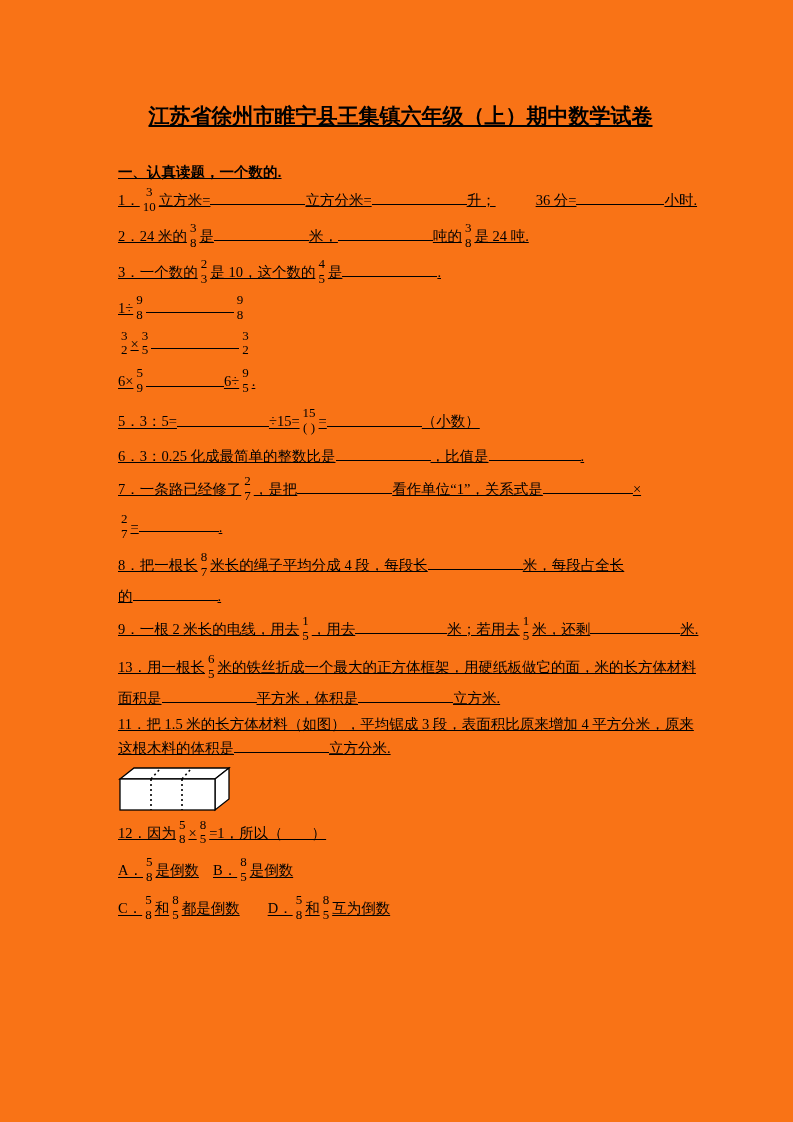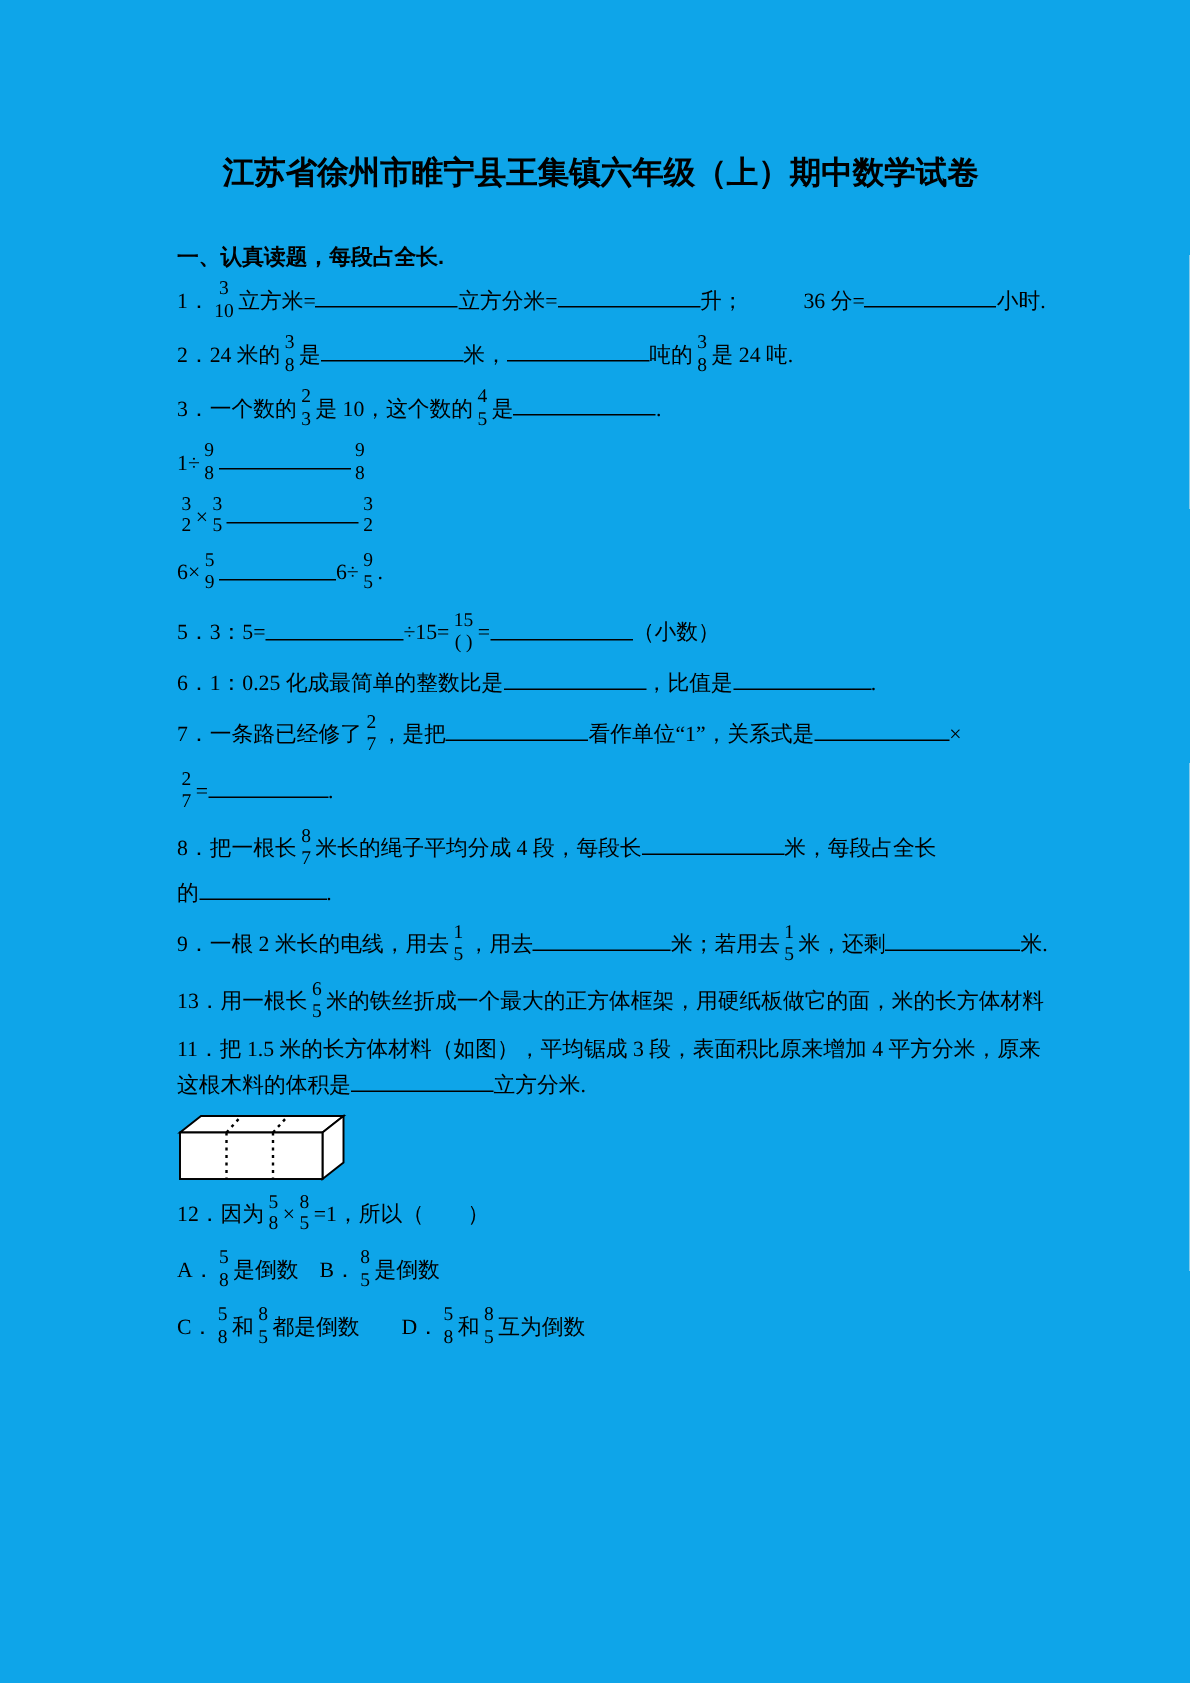--- a/index.html
+++ b/index.html
@@ -1,27 +1,28 @@
 <!DOCTYPE html>
 <html><head>
 <meta charset="utf-8">
 <style>
   html, body { margin: 0; padding: 0; background: #e8e8e8; }
   .page {
     width: 793px;
     height: 1122px;
     margin: 0 auto;
-    background: #0ea5e9;
+    background: #f97316;
     color: #000000;
     font-family: "Liberation Serif", serif;
     font-size: 14.5px;
     box-sizing: border-box;
     padding: 103px 110px 0 118px;
     overflow: hidden;
     position: relative;
+    text-decoration: underline;
   }
   .title {
     font-family: "Liberation Sans", sans-serif;
     font-weight: bold;
     font-size: 21px;
     line-height: 26px;
     text-align: center;
     margin: 0;
     white-space: nowrap;
   }
@@ -82,36 +83,37 @@
 
   .figure-wrap { margin-top: 8px; height: 46px; }
 </style>
 </head>
 <body>
 
 <div class="page" data-name="exam-document-page">
 
   <h1 class="title" data-name="exam-title">江苏省徐州市睢宁县王集镇六年级（上）期中数学试卷</h1>
 
-  <div class="sec" data-name="section-1-heading">一、认真读题，每段占全长.</div>
+  <div class="sec" data-name="section-1-heading">一、认真读题，一个数的.</div>
 
   <div class="line" data-line="q1" data-name="question-1"><span class="t" data-name="text-run">1．</span><span class="frac" data-name="fraction"><span class="num" data-name="fraction-numerator">3</span><span class="den" data-name="fraction-denominator">10</span></span><span class="t" data-name="text-run">立方米=</span><span class="blank" data-name="answer-blank" style="width: 95px;"></span><span class="t" data-name="text-run">立方分米=</span><span class="blank" data-name="answer-blank" style="width: 95px;"></span><span class="t" data-name="text-run">升；</span><span class="gap" data-name="spacer" style="width: 40px;"></span><span class="t" data-name="text-run">36 分=</span><span class="blank" data-name="answer-blank" style="width: 88px;"></span><span class="t" data-name="text-run">小时.</span></div>
   <div class="line" data-line="q2" data-name="question-2"><span class="t" data-name="text-run">2．24 米的</span><span class="frac" data-name="fraction"><span class="num" data-name="fraction-numerator">3</span><span class="den" data-name="fraction-denominator">8</span></span><span class="t" data-name="text-run">是</span><span class="blank" data-name="answer-blank" style="width: 95px;"></span><span class="t" data-name="text-run">米，</span><span class="blank" data-name="answer-blank" style="width: 95px;"></span><span class="t" data-name="text-run">吨的</span><span class="frac" data-name="fraction"><span class="num" data-name="fraction-numerator">3</span><span class="den" data-name="fraction-denominator">8</span></span><span class="t" data-name="text-run">是 24 吨.</span></div>
   <div class="line" data-line="q3" data-name="question-3"><span class="t" data-name="text-run">3．一个数的</span><span class="frac" data-name="fraction"><span class="num" data-name="fraction-numerator">2</span><span class="den" data-name="fraction-denominator">3</span></span><span class="t" data-name="text-run">是 10，这个数的</span><span class="frac" data-name="fraction"><span class="num" data-name="fraction-numerator">4</span><span class="den" data-name="fraction-denominator">5</span></span><span class="t" data-name="text-run">是</span><span class="blank" data-name="answer-blank" style="width: 95px;"></span><span class="t" data-name="text-run">.</span></div>
   <div class="line" data-line="q4a" data-name="question-4-comparison-1"><span class="t" data-name="text-run">1÷</span><span class="frac" data-name="fraction"><span class="num" data-name="fraction-numerator">9</span><span class="den" data-name="fraction-denominator">8</span></span><span class="blank" data-name="answer-blank" style="width: 88px;"></span><span class="frac" data-name="fraction"><span class="num" data-name="fraction-numerator">9</span><span class="den" data-name="fraction-denominator">8</span></span></div>
   <div class="line" data-line="q4b" data-name="question-4-comparison-2"><span class="frac" data-name="fraction"><span class="num" data-name="fraction-numerator">3</span><span class="den" data-name="fraction-denominator">2</span></span><span class="t" data-name="text-run">×</span><span class="frac" data-name="fraction"><span class="num" data-name="fraction-numerator">3</span><span class="den" data-name="fraction-denominator">5</span></span><span class="blank" data-name="answer-blank" style="width: 88px;"></span><span class="frac" data-name="fraction"><span class="num" data-name="fraction-numerator">3</span><span class="den" data-name="fraction-denominator">2</span></span></div>
   <div class="line" data-line="q4c" data-name="question-4-comparison-3"><span class="t" data-name="text-run">6×</span><span class="frac" data-name="fraction"><span class="num" data-name="fraction-numerator">5</span><span class="den" data-name="fraction-denominator">9</span></span><span class="blank" data-name="answer-blank" style="width: 78px;"></span><span class="t" data-name="text-run">6÷</span><span class="frac" data-name="fraction"><span class="num" data-name="fraction-numerator">9</span><span class="den" data-name="fraction-denominator">5</span></span><span class="t" data-name="text-run">.</span></div>
   <div class="line" data-line="q5" data-name="question-5"><span class="t" data-name="text-run">5．3：5=</span><span class="blank" data-name="answer-blank" style="width: 92px;"></span><span class="t" data-name="text-run">÷15=</span><span class="frac" data-name="fraction"><span class="num" data-name="fraction-numerator">15</span><span class="den" data-name="fraction-denominator">( )</span></span><span class="t" data-name="text-run">=</span><span class="blank" data-name="answer-blank" style="width: 95px;"></span><span class="t" data-name="text-run">（小数）</span></div>
-  <div class="line" data-line="q6" data-name="question-6"><span class="t" data-name="text-run">6．1：0.25 化成最简单的整数比是</span><span class="blank" data-name="answer-blank" style="width: 95px;"></span><span class="t" data-name="text-run">，比值是</span><span class="blank" data-name="answer-blank" style="width: 92px;"></span><span class="t" data-name="text-run">.</span></div>
+  <div class="line" data-line="q6" data-name="question-6"><span class="t" data-name="text-run">6．3：0.25 化成最简单的整数比是</span><span class="blank" data-name="answer-blank" style="width: 95px;"></span><span class="t" data-name="text-run">，比值是</span><span class="blank" data-name="answer-blank" style="width: 92px;"></span><span class="t" data-name="text-run">.</span></div>
   <div class="line" data-line="q7" data-name="question-7"><span class="t" data-name="text-run">7．一条路已经修了</span><span class="frac" data-name="fraction"><span class="num" data-name="fraction-numerator">2</span><span class="den" data-name="fraction-denominator">7</span></span><span class="t" data-name="text-run">，是把</span><span class="blank" data-name="answer-blank" style="width: 95px;"></span><span class="t" data-name="text-run">看作单位“1”，关系式是</span><span class="blank" data-name="answer-blank" style="width: 90px;"></span><span class="t" data-name="text-run">×</span></div>
   <div class="line" data-line="q7b" data-name="question-7-continued"><span class="frac" data-name="fraction"><span class="num" data-name="fraction-numerator">2</span><span class="den" data-name="fraction-denominator">7</span></span><span class="t" data-name="text-run">=</span><span class="blank" data-name="answer-blank" style="width: 80px;"></span><span class="t" data-name="text-run">.</span></div>
   <div class="line" data-line="q8" data-name="question-8"><span class="t" data-name="text-run">8．把一根长</span><span class="frac" data-name="fraction"><span class="num" data-name="fraction-numerator">8</span><span class="den" data-name="fraction-denominator">7</span></span><span class="t" data-name="text-run">米长的绳子平均分成 4 段，每段长</span><span class="blank" data-name="answer-blank" style="width: 95px;"></span><span class="t" data-name="text-run">米，每段占全长</span></div>
   <div class="line" data-line="q8b" data-name="question-8-continued"><span class="t" data-name="text-run">的</span><span class="blank" data-name="answer-blank" style="width: 85px;"></span><span class="t" data-name="text-run">.</span></div>
   <div class="line" data-line="q9" data-name="question-9"><span class="t" data-name="text-run">9．一根 2 米长的电线，用去</span><span class="frac" data-name="fraction"><span class="num" data-name="fraction-numerator">1</span><span class="den" data-name="fraction-denominator">5</span></span><span class="t" data-name="text-run">，用去</span><span class="blank" data-name="answer-blank" style="width: 92px;"></span><span class="t" data-name="text-run">米；若用去</span><span class="frac" data-name="fraction"><span class="num" data-name="fraction-numerator">1</span><span class="den" data-name="fraction-denominator">5</span></span><span class="t" data-name="text-run">米，还剩</span><span class="blank" data-name="answer-blank" style="width: 90px;"></span><span class="t" data-name="text-run">米.</span></div>
   <div class="line" data-line="q10" data-name="question-10"><span class="t" data-name="text-run">13．用一根长</span><span class="frac" data-name="fraction"><span class="num" data-name="fraction-numerator">6</span><span class="den" data-name="fraction-denominator">5</span></span><span class="t" data-name="text-run">米的铁丝折成一个最大的正方体框架，用硬纸板做它的面，米的长方体材料</span></div>
+  <div class="line" data-line="q10b" data-name="question-10-continued"><span class="t" data-name="text-run">面积是</span><span class="blank" data-name="answer-blank" style="width: 95px;"></span><span class="t" data-name="text-run">平方米，体积是</span><span class="blank" data-name="answer-blank" style="width: 95px;"></span><span class="t" data-name="text-run">立方米.</span></div>
   <div class="line" data-line="q11" data-name="question-11"><span class="t" data-name="text-run">11．把 1.5 米的长方体材料（如图），平均锯成 3 段，表面积比原来增加 4 平方分米，原来</span></div>
   <div class="line" data-line="q11b" data-name="question-11-continued"><span class="t" data-name="text-run">这根木料的体积是</span><span class="blank" data-name="answer-blank" style="width: 95px;"></span><span class="t" data-name="text-run">立方分米.</span></div>
 
   <div class="figure-wrap" data-name="question-11-figure">
     <svg width="116" height="46" viewBox="0 0 116 46" data-name="cuboid-figure">
 
       <polygon points="2,13 16,2 111,2 97,13" fill="#ffffff" stroke="#000000" stroke-width="1.3" data-name="cuboid-top-face"></polygon>
 
       <polygon points="97,13 111,2 111,33 97,44" fill="#ffffff" stroke="#000000" stroke-width="1.3" data-name="cuboid-right-face"></polygon>
 

